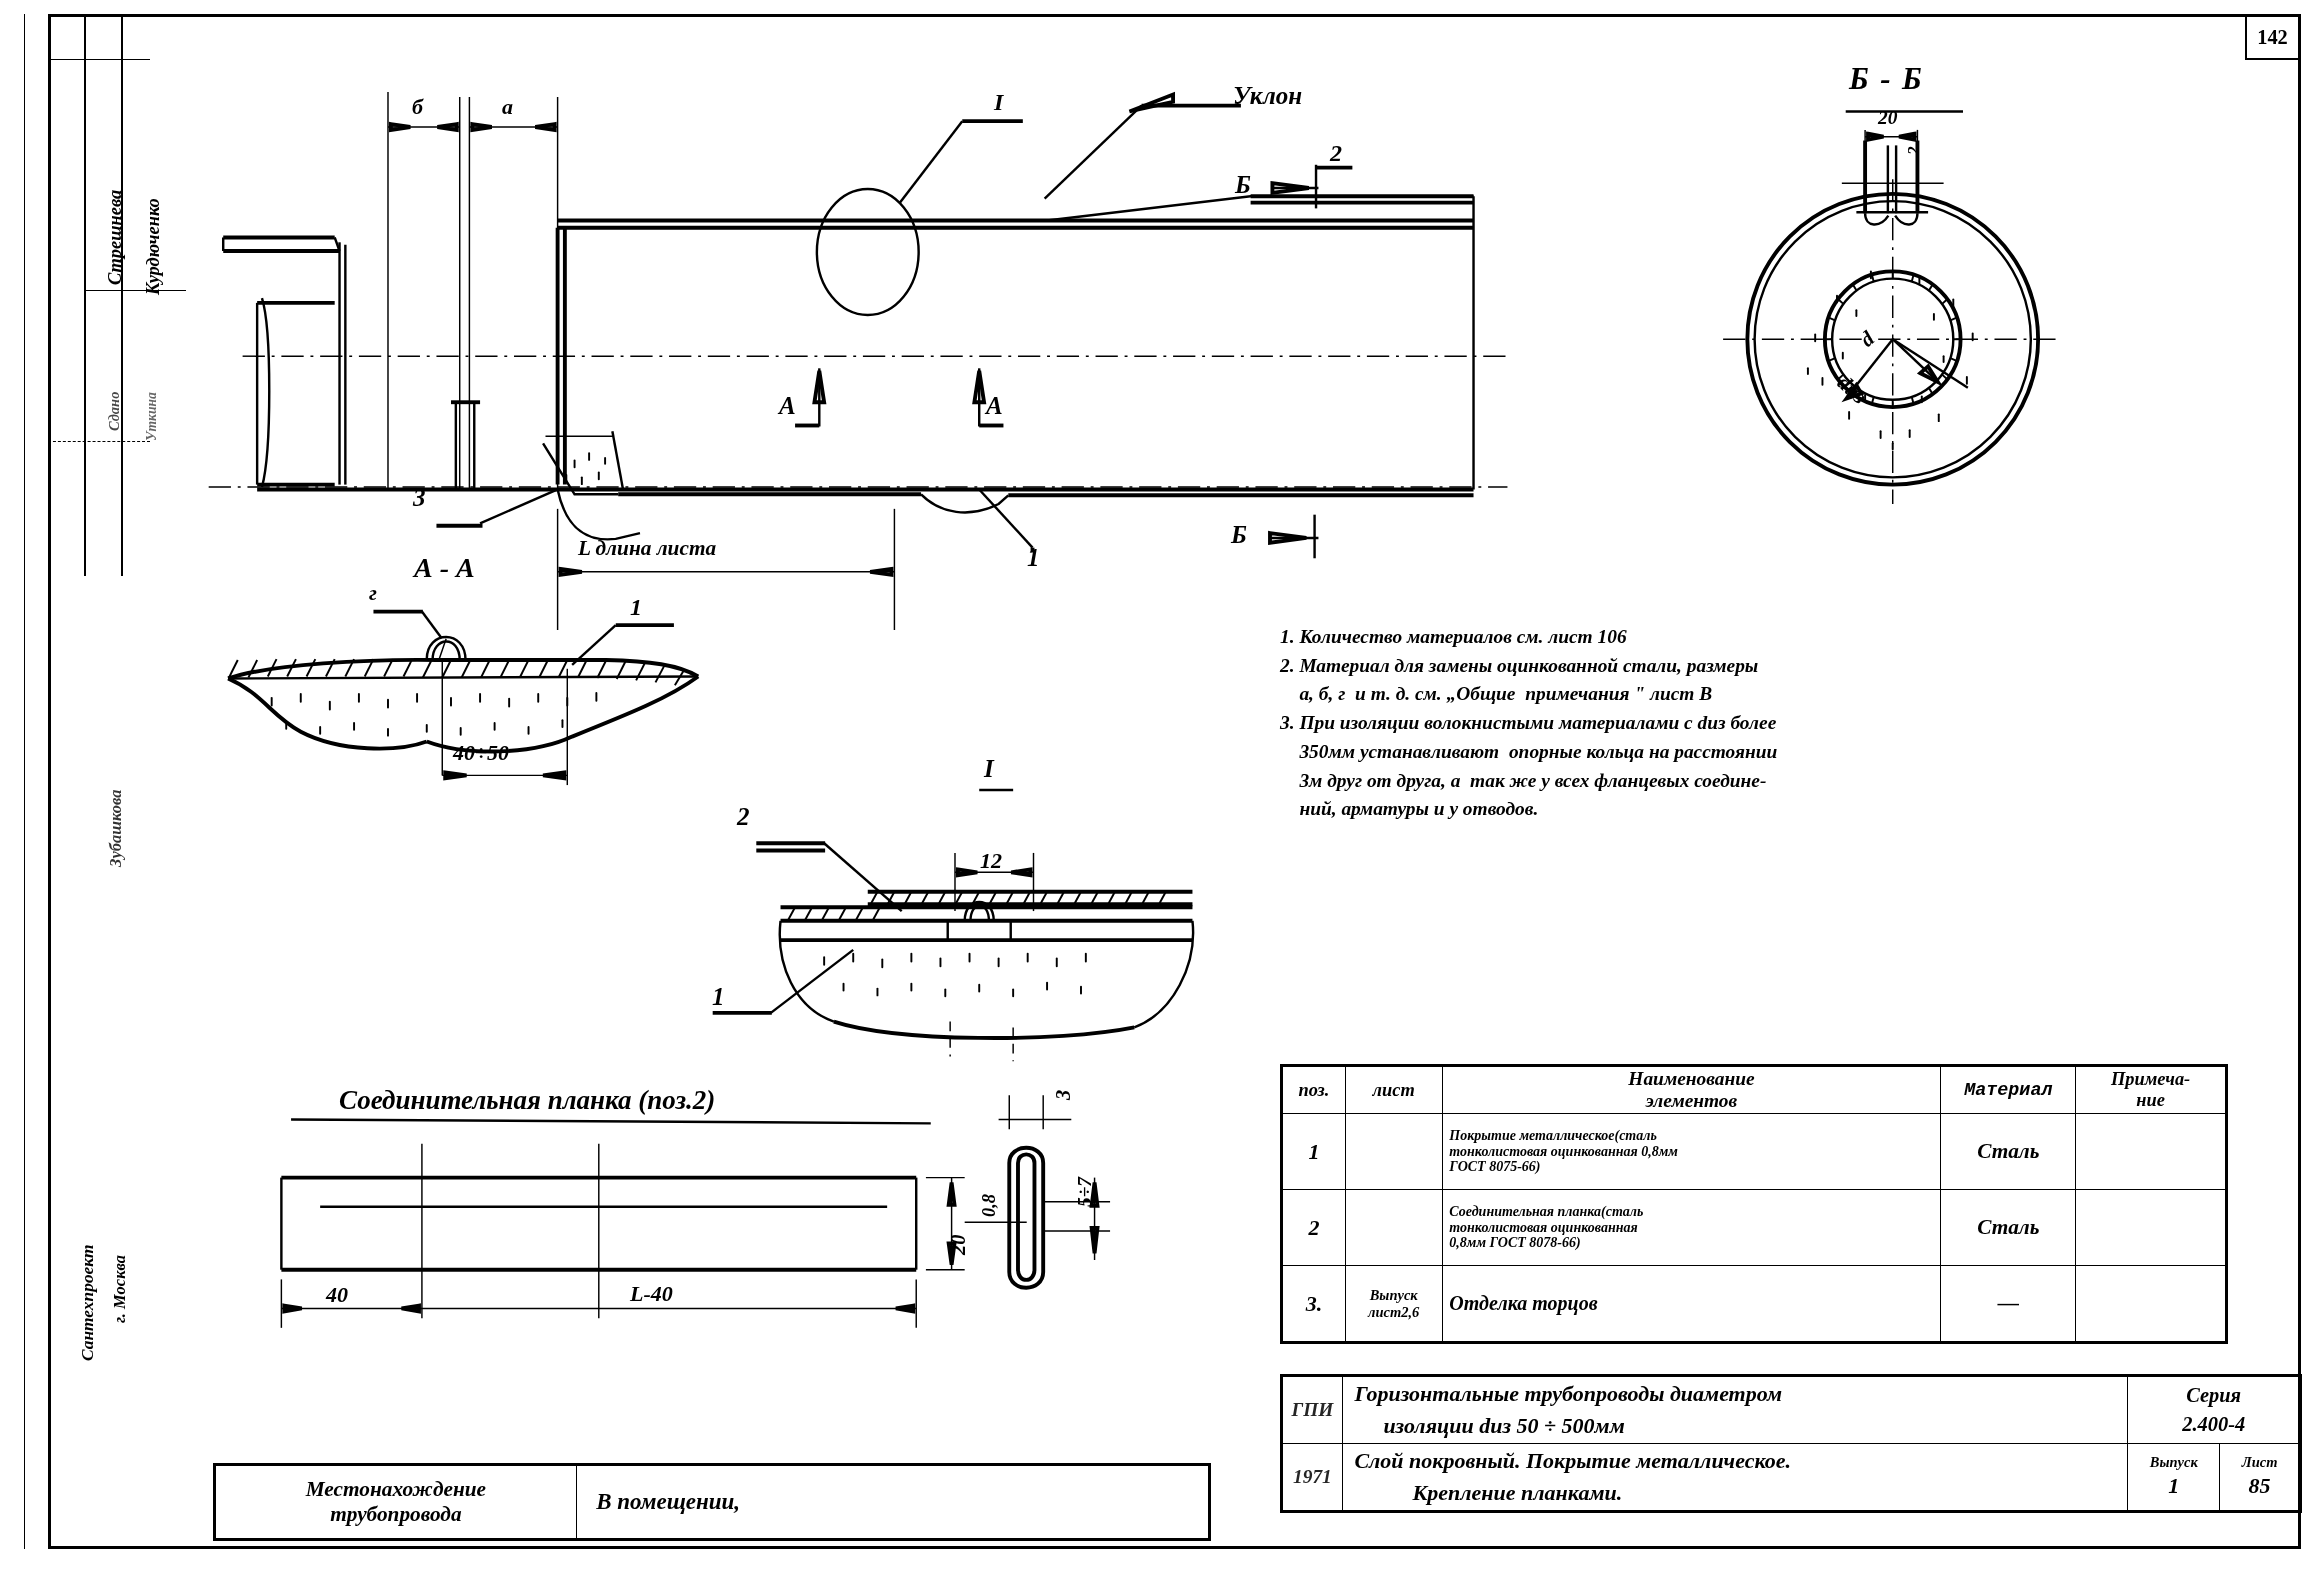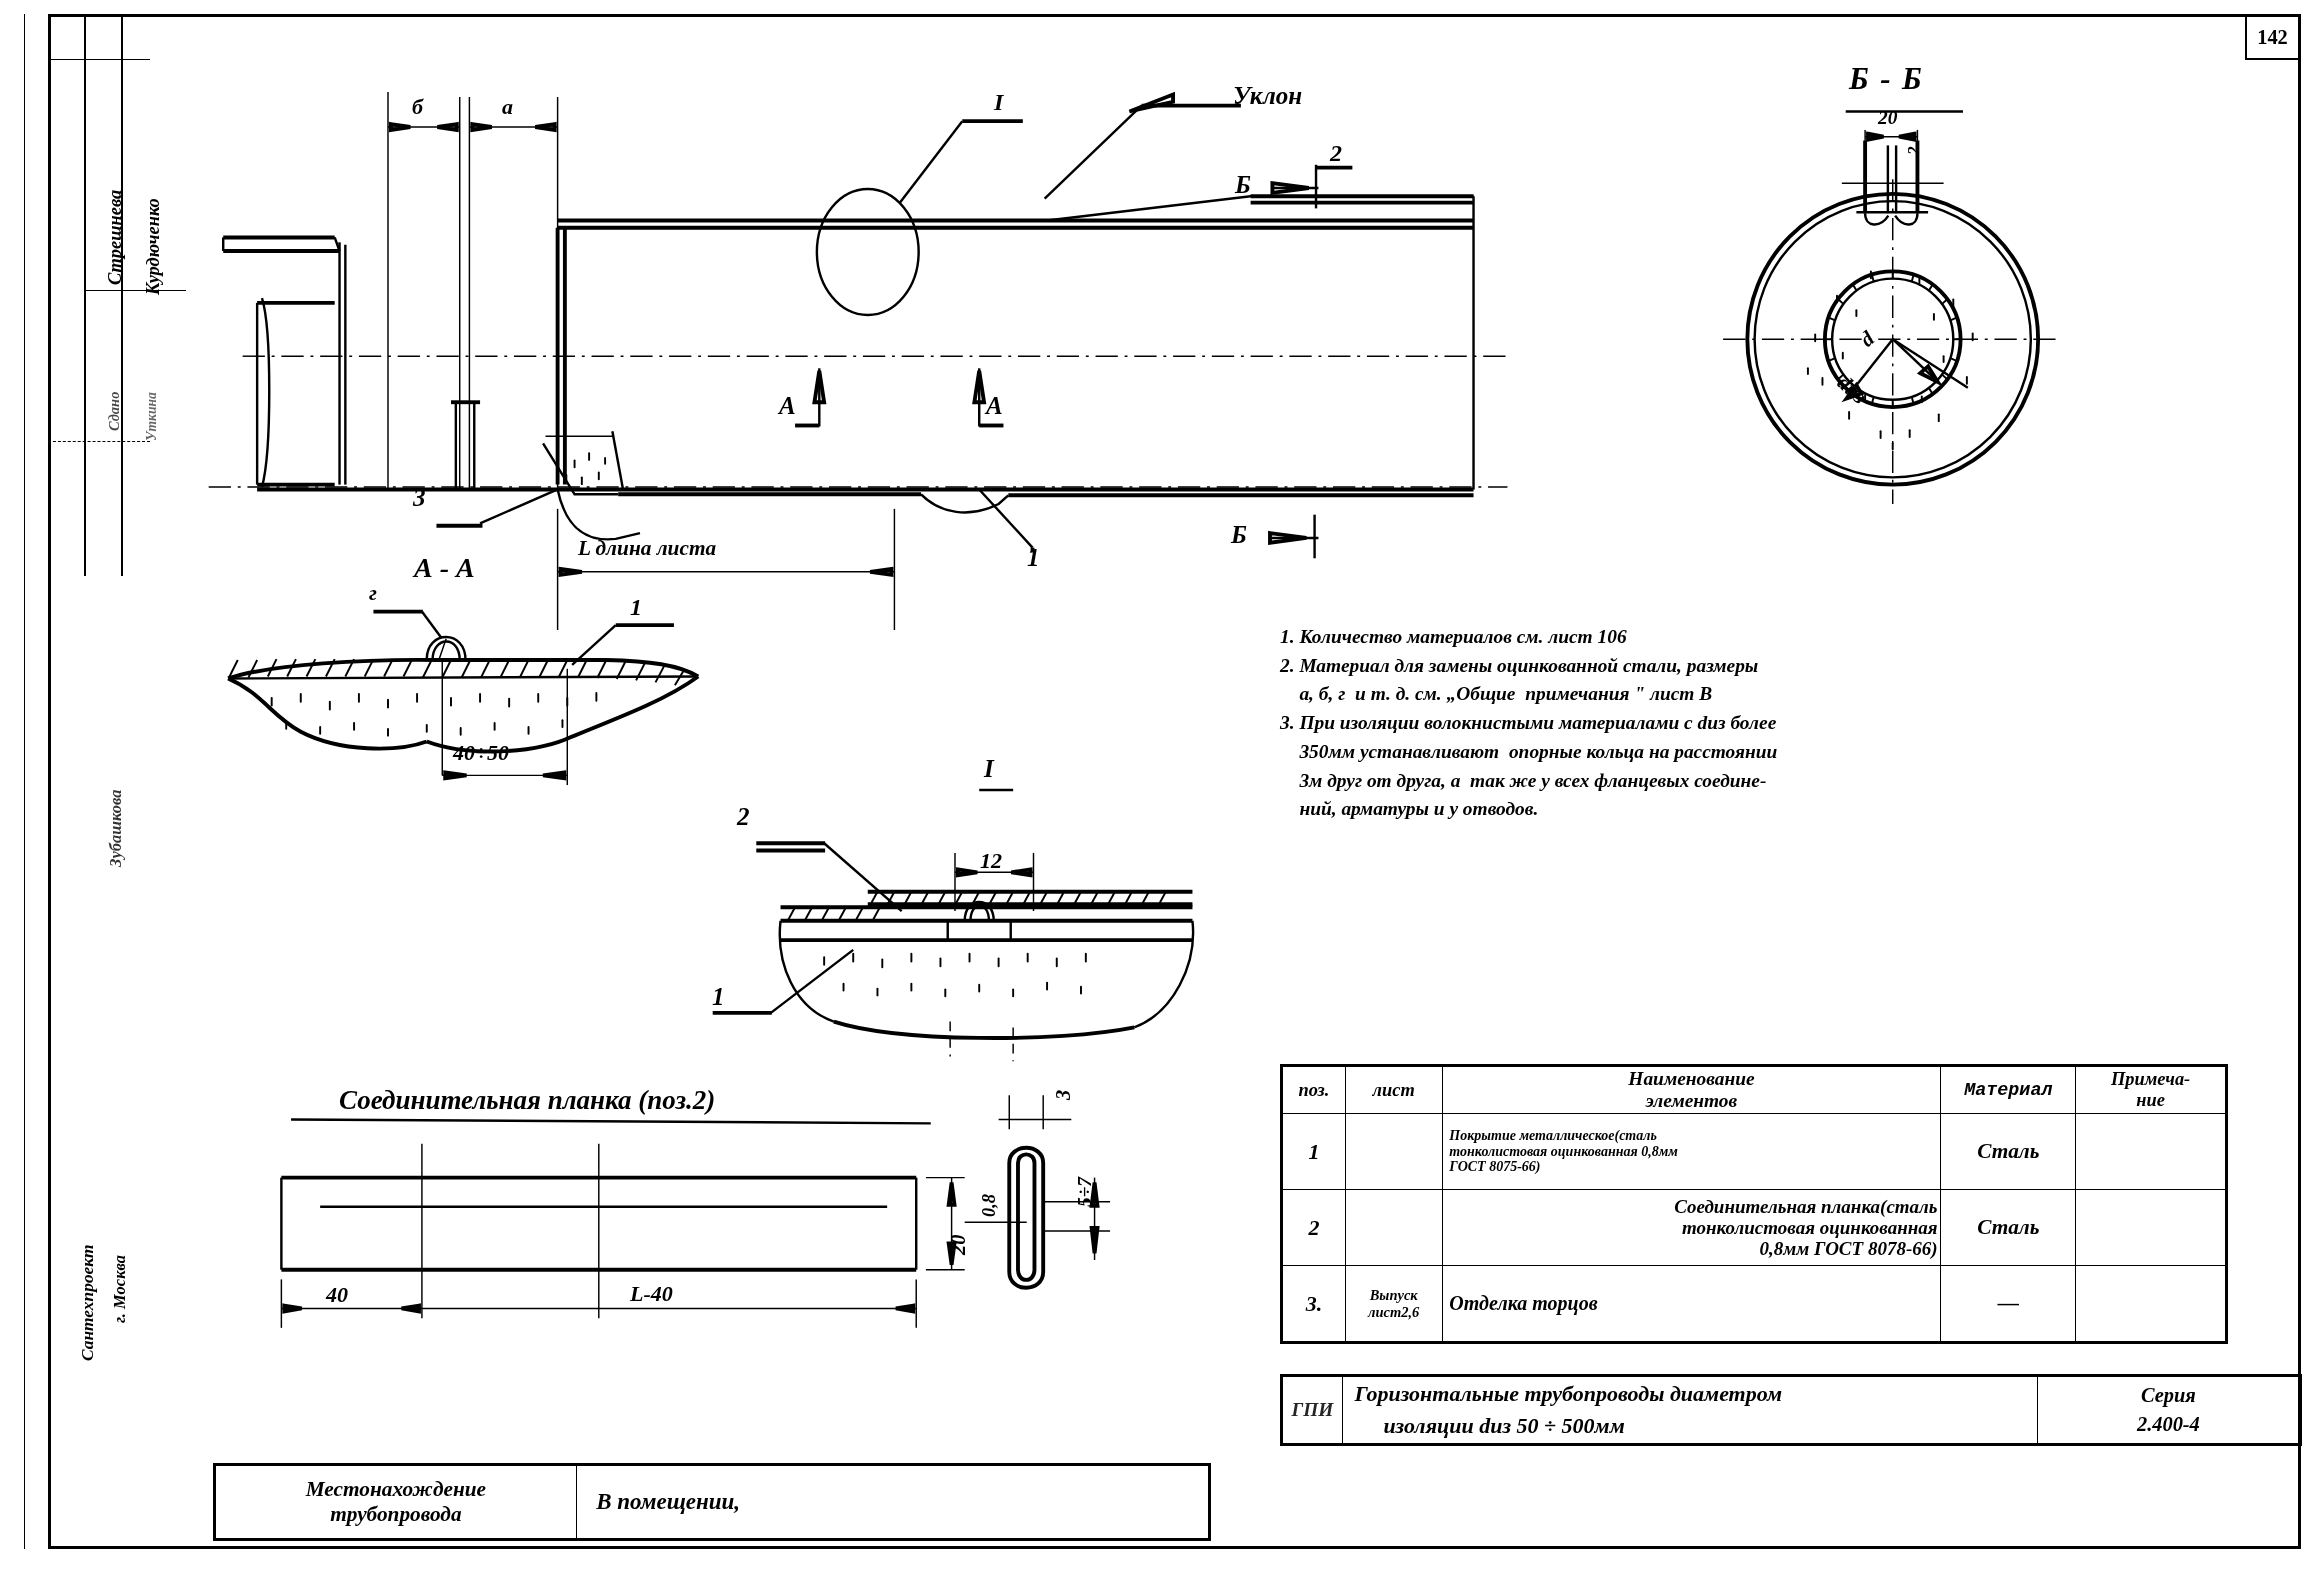--- a/index.html
+++ b/index.html
@@ -516,21 +516,21 @@
         <td style="font-size:14.5px;white-space:pre-line;line-height:1.15;height:73px;"></td>
         <td style="font-size:14px;white-space:pre-line;text-align:left;line-height:1.12;padding-left:6.8px;height:73px;">Покрытие металлическое(сталь
 тонколистовая оцинкованная 0,8мм
 ГОСТ 8075-66)</td>
         <td style="font-size:21.3px;height:73px;">Сталь</td>
         <td style="font-size:17.4px;height:73px;"></td>
       </tr>
       <tr>
         <td style="font-size:22px;height:73px;">2</td>
         <td style="font-size:14.5px;white-space:pre-line;line-height:1.15;height:73px;"></td>
-        <td style="font-size:19px;white-space:pre-line;text-align:right;line-height:1.12;padding-left:6.8px;height:73px;">Соединительная планка(сталь
+        <td style="font-size:14px;white-space:pre-line;text-align:left;line-height:1.12;padding-left:6.8px;height:73px;">Соединительная планка(сталь
 тонколистовая оцинкованная
 0,8мм  ГОСТ 8078-66)</td>
         <td style="font-size:21.3px;height:73px;">Сталь</td>
         <td style="font-size:17.4px;height:73px;"></td>
       </tr>
       <tr>
         <td style="font-size:22px;height:73px;">3.</td>
         <td style="font-size:14.5px;white-space:pre-line;line-height:1.15;height:73px;">Выпуск
 лист2,6</td>
         <td style="font-size:20px;white-space:pre-line;text-align:left;line-height:1.12;padding-left:6.8px;height:73px;">Отделка торцов</td>
@@ -556,15 +556,30 @@
     <td rowspan="1" style="width:53px;font-size:19.4px;opacity:.85;">ГПИ</td>
     <td style="font-size:22px;text-align:left;padding-left:11.6px;line-height:1.45;">
       <div>Горизонтальные трубопроводы диаметром</div>
       <div style="padding-left:29px;">изоляции dиз 50 ÷ 500мм</div>
     </td>
     <td colspan="2" style="width:160px;font-size:20.4px;line-height:1.4;">
       <div>Серия</div>
       <div>2.400-4</div>
     </td>
   </tr>
+  <tr>
+    <td style="font-size:19.4px;opacity:.85;">1971</td>
+    <td style="font-size:22px;text-align:left;padding-left:11.6px;line-height:1.45;">
+      <div>Слой покровный. Покрытие металлическое.</div>
+      <div style="padding-left:58px;">Крепление планками.</div>
+    </td>
+    <td style="width:85px;font-size:14.5px;line-height:1.3;">
+      <div>Выпуск</div>
+      <div style="font-size:22px;">1</div>
+    </td>
+    <td style="width:73px;font-size:14.5px;line-height:1.3;">
+      <div>Лист</div>
+      <div style="font-size:22px;">85</div>
+    </td>
+  </tr>
 </tbody>
   </table>
 
 
 </body></html>

